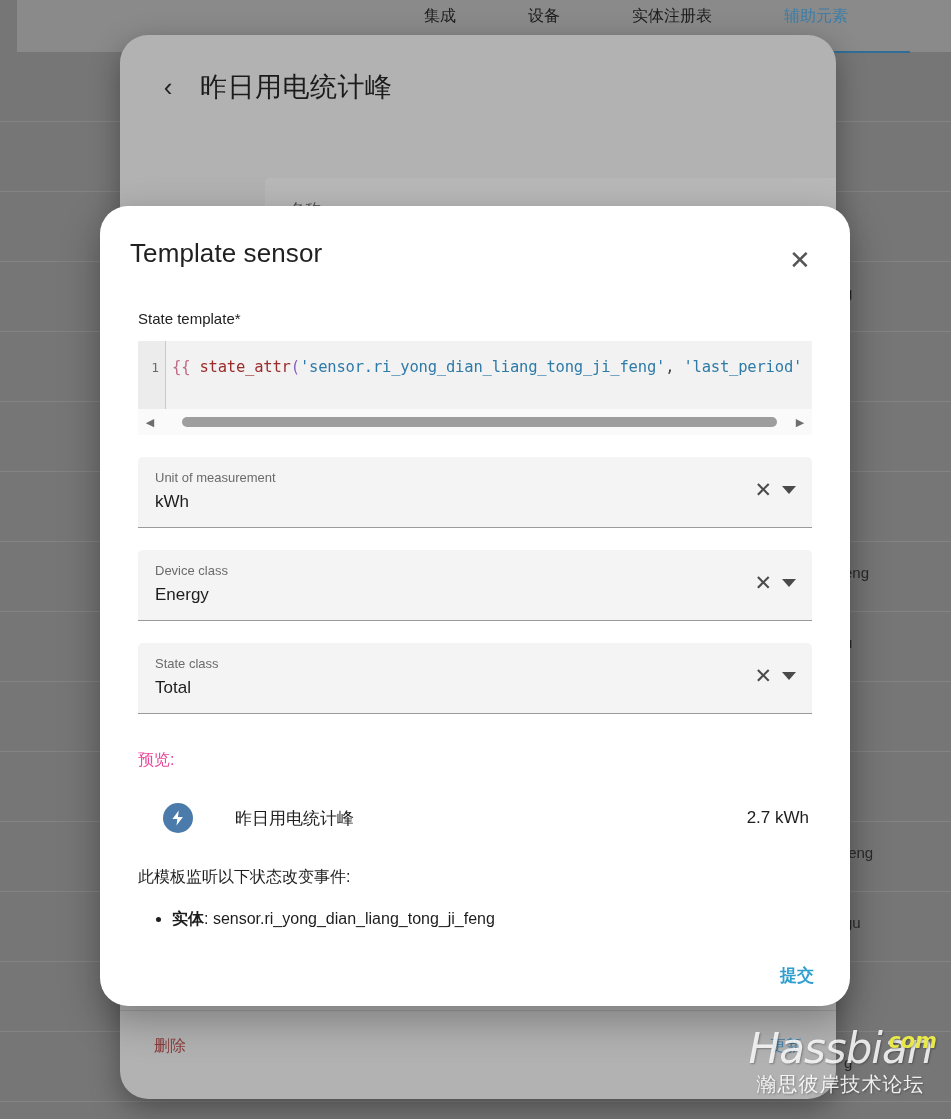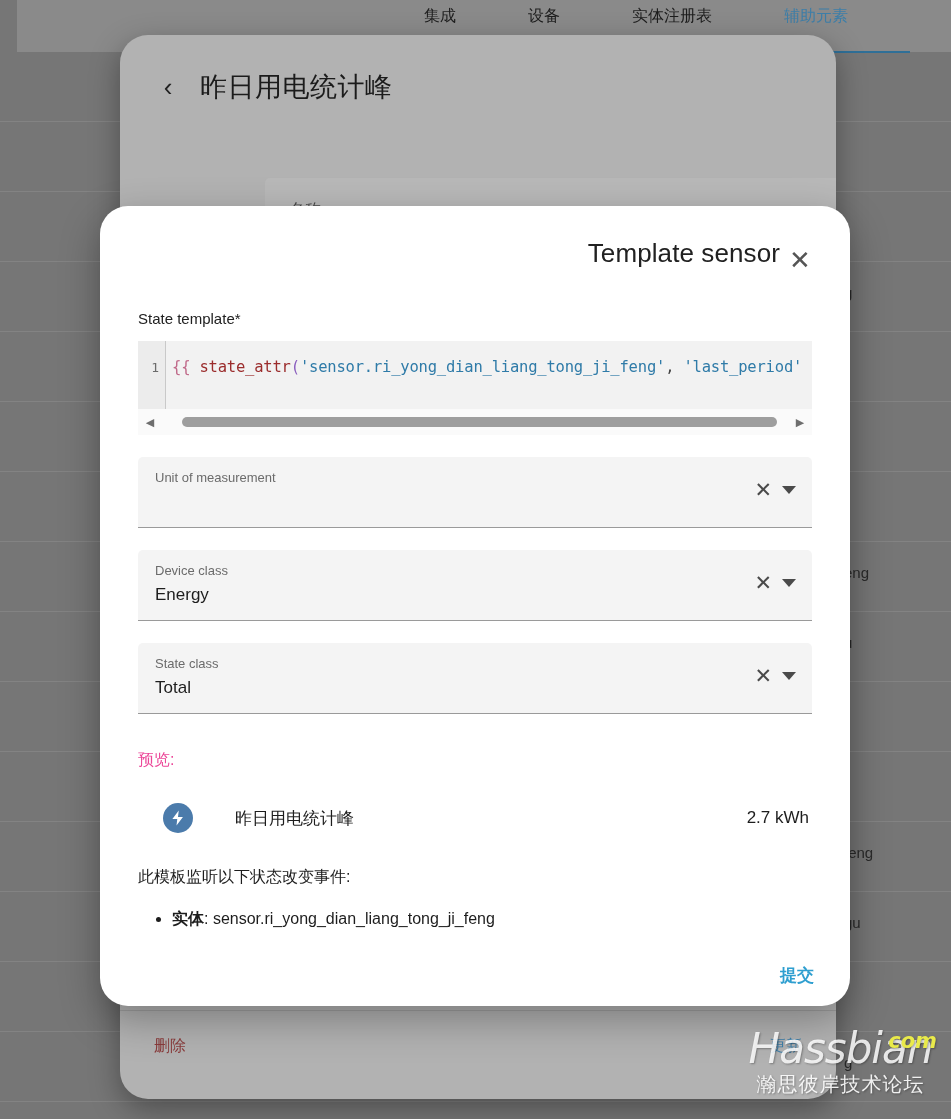--- a/index.html
+++ b/index.html
@@ -98,22 +98,22 @@
   #modal {
     position: absolute;
     left: 100px; top: 206px;
     width: 750px; height: 800px;
     background: #ffffff;
     border-radius: 28px;
     box-shadow: 0 14px 40px rgba(0,0,0,.30);
     overflow: hidden;
   }
   #modal-header {
-    display: flex; align-items: flex-start; justify-content: flex-end;
-    padding: 32px 30px 0 24px;
+    display: flex; align-items: flex-start; justify-content: space-between;
+    padding: 32px 30px 0 30px;
   }
   #modal-title {
     font-size: 26px; font-weight: 400; color: #212121;
     letter-spacing: .1px;
   }
   #close-icon {
     width: 40px; height: 40px; margin-top: 2px;
     display: flex; align-items: center; justify-content: center;
     color: #555; font-size: 26px; line-height: 1;
     cursor: pointer;
@@ -358,20 +358,21 @@
       <div class="scroll-arrow">◀</div>
       <div id="scroll-track">
         <div id="scroll-thumb"></div>
       </div>
       <div class="scroll-arrow">▶</div>
     </div>
 
     <div class="sel-field">
       <div class="sel-left">
         <div class="sel-lbl">Unit of measurement</div>
+        <div class="sel-val">kWh</div>
       </div>
       <div class="sel-actions">
         <div class="sel-clear">✕</div>
         <div class="sel-caret"></div>
       </div>
     </div>
 
     <div class="sel-field">
       <div class="sel-left">
         <div class="sel-lbl">Device class</div>

